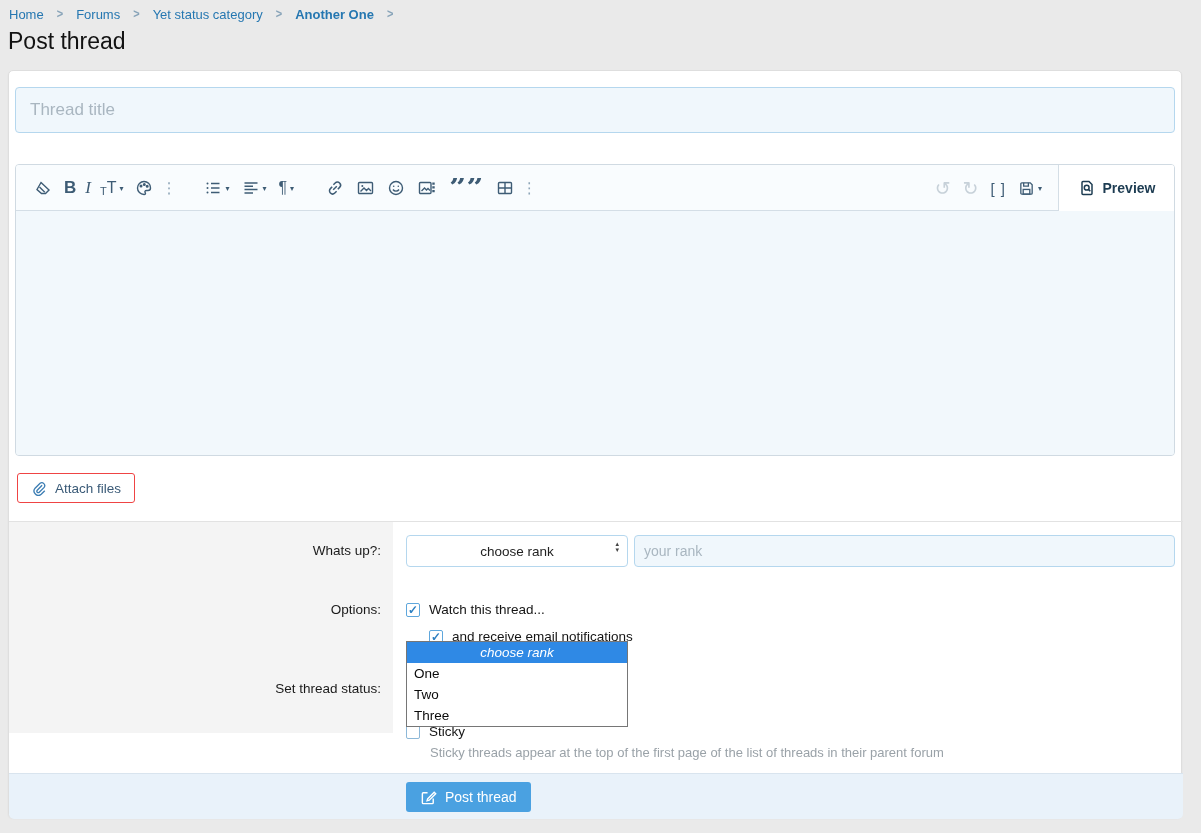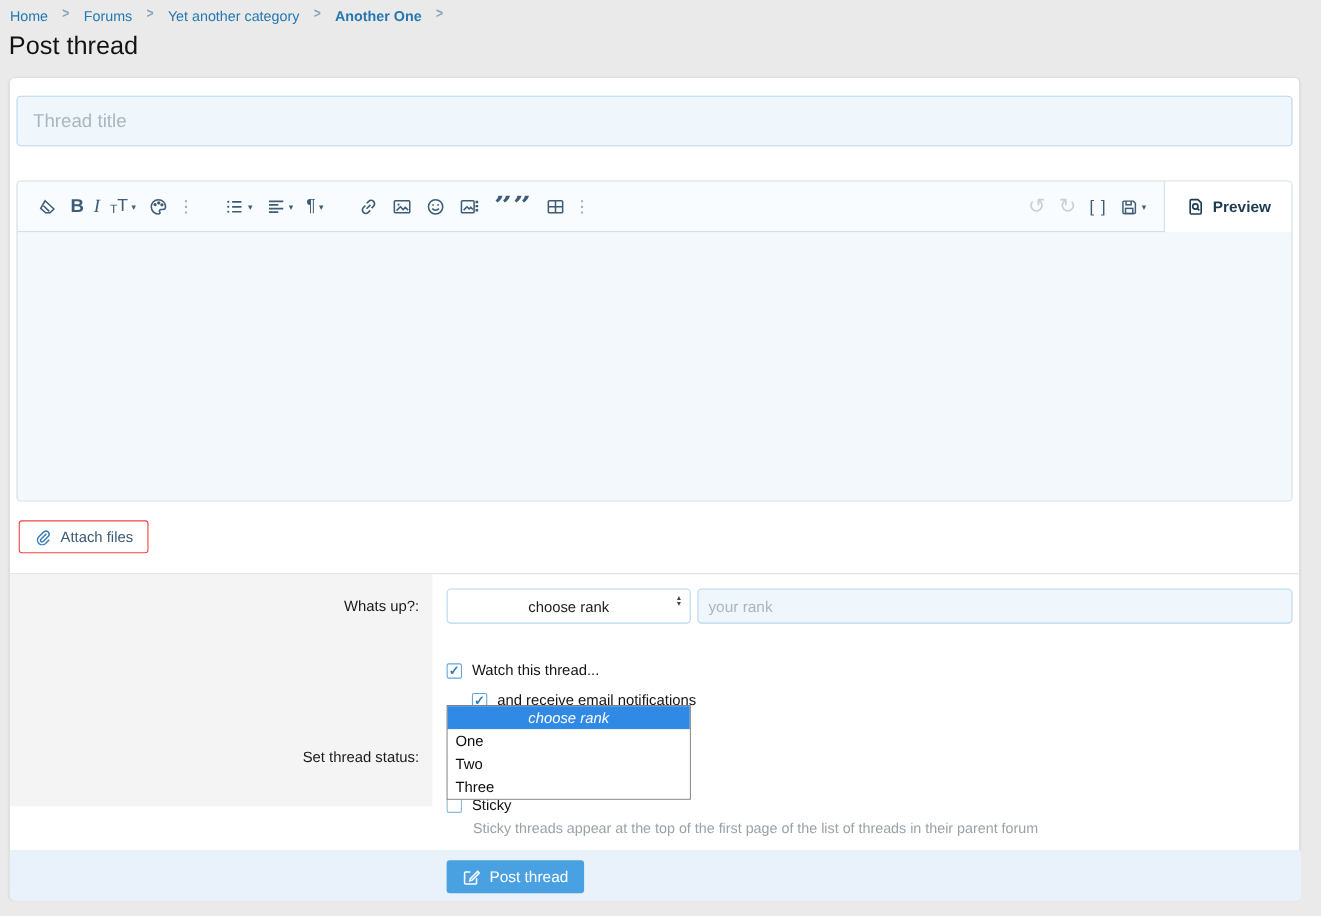--- a/index.html
+++ b/index.html
@@ -111,21 +111,21 @@
     color:#fff; font-size:14px; font-family:"Liberation Sans", sans-serif; }
 </style>
 </head>
 <body>
 
 <nav class="breadcrumb">
   <a class="crumb">Home</a>
   <span class="crumb-sep">&gt;</span>
   <a class="crumb">Forums</a>
   <span class="crumb-sep">&gt;</span>
-  <a class="crumb">Yet another category</a>
+  <a class="crumb">Yet status category</a>
   <span class="crumb-sep">&gt;</span>
   <a class="crumb current">Another One</a>
   <span class="crumb-sep">&gt;</span>
 </nav>
 
 <h1 class="page-title">Post thread</h1>
 
 <div class="container">
 
   <input class="thread-title-input" placeholder="Thread title" style="">
@@ -262,20 +262,21 @@
     <div class="flabel lbl-1">Whats up?:</div>
     <div class="rank-select">
       <span>choose rank</span>
       <span class="spinner">
           <span>▴</span>
           <span>▾</span>
         </span>
     </div>
     <input class="rank-input" placeholder="your rank" style="">
 
+    <div class="flabel lbl-2">Options:</div>
     <span class="cb cb-watch on"></span>
     <span class="cb-label lab-watch">Watch this thread...</span>
     <span class="cb cb-email on"></span>
     <span class="cb-label lab-email">and receive email notifications</span>
 
     <div class="flabel lbl-3">Set thread status:</div>
     <span class="cb cb-sticky"></span>
     <span class="cb-label lab-sticky">Sticky</span>
     <div class="hint">Sticky threads appear at the top of the first page of the list of threads in their parent forum</div>
 

